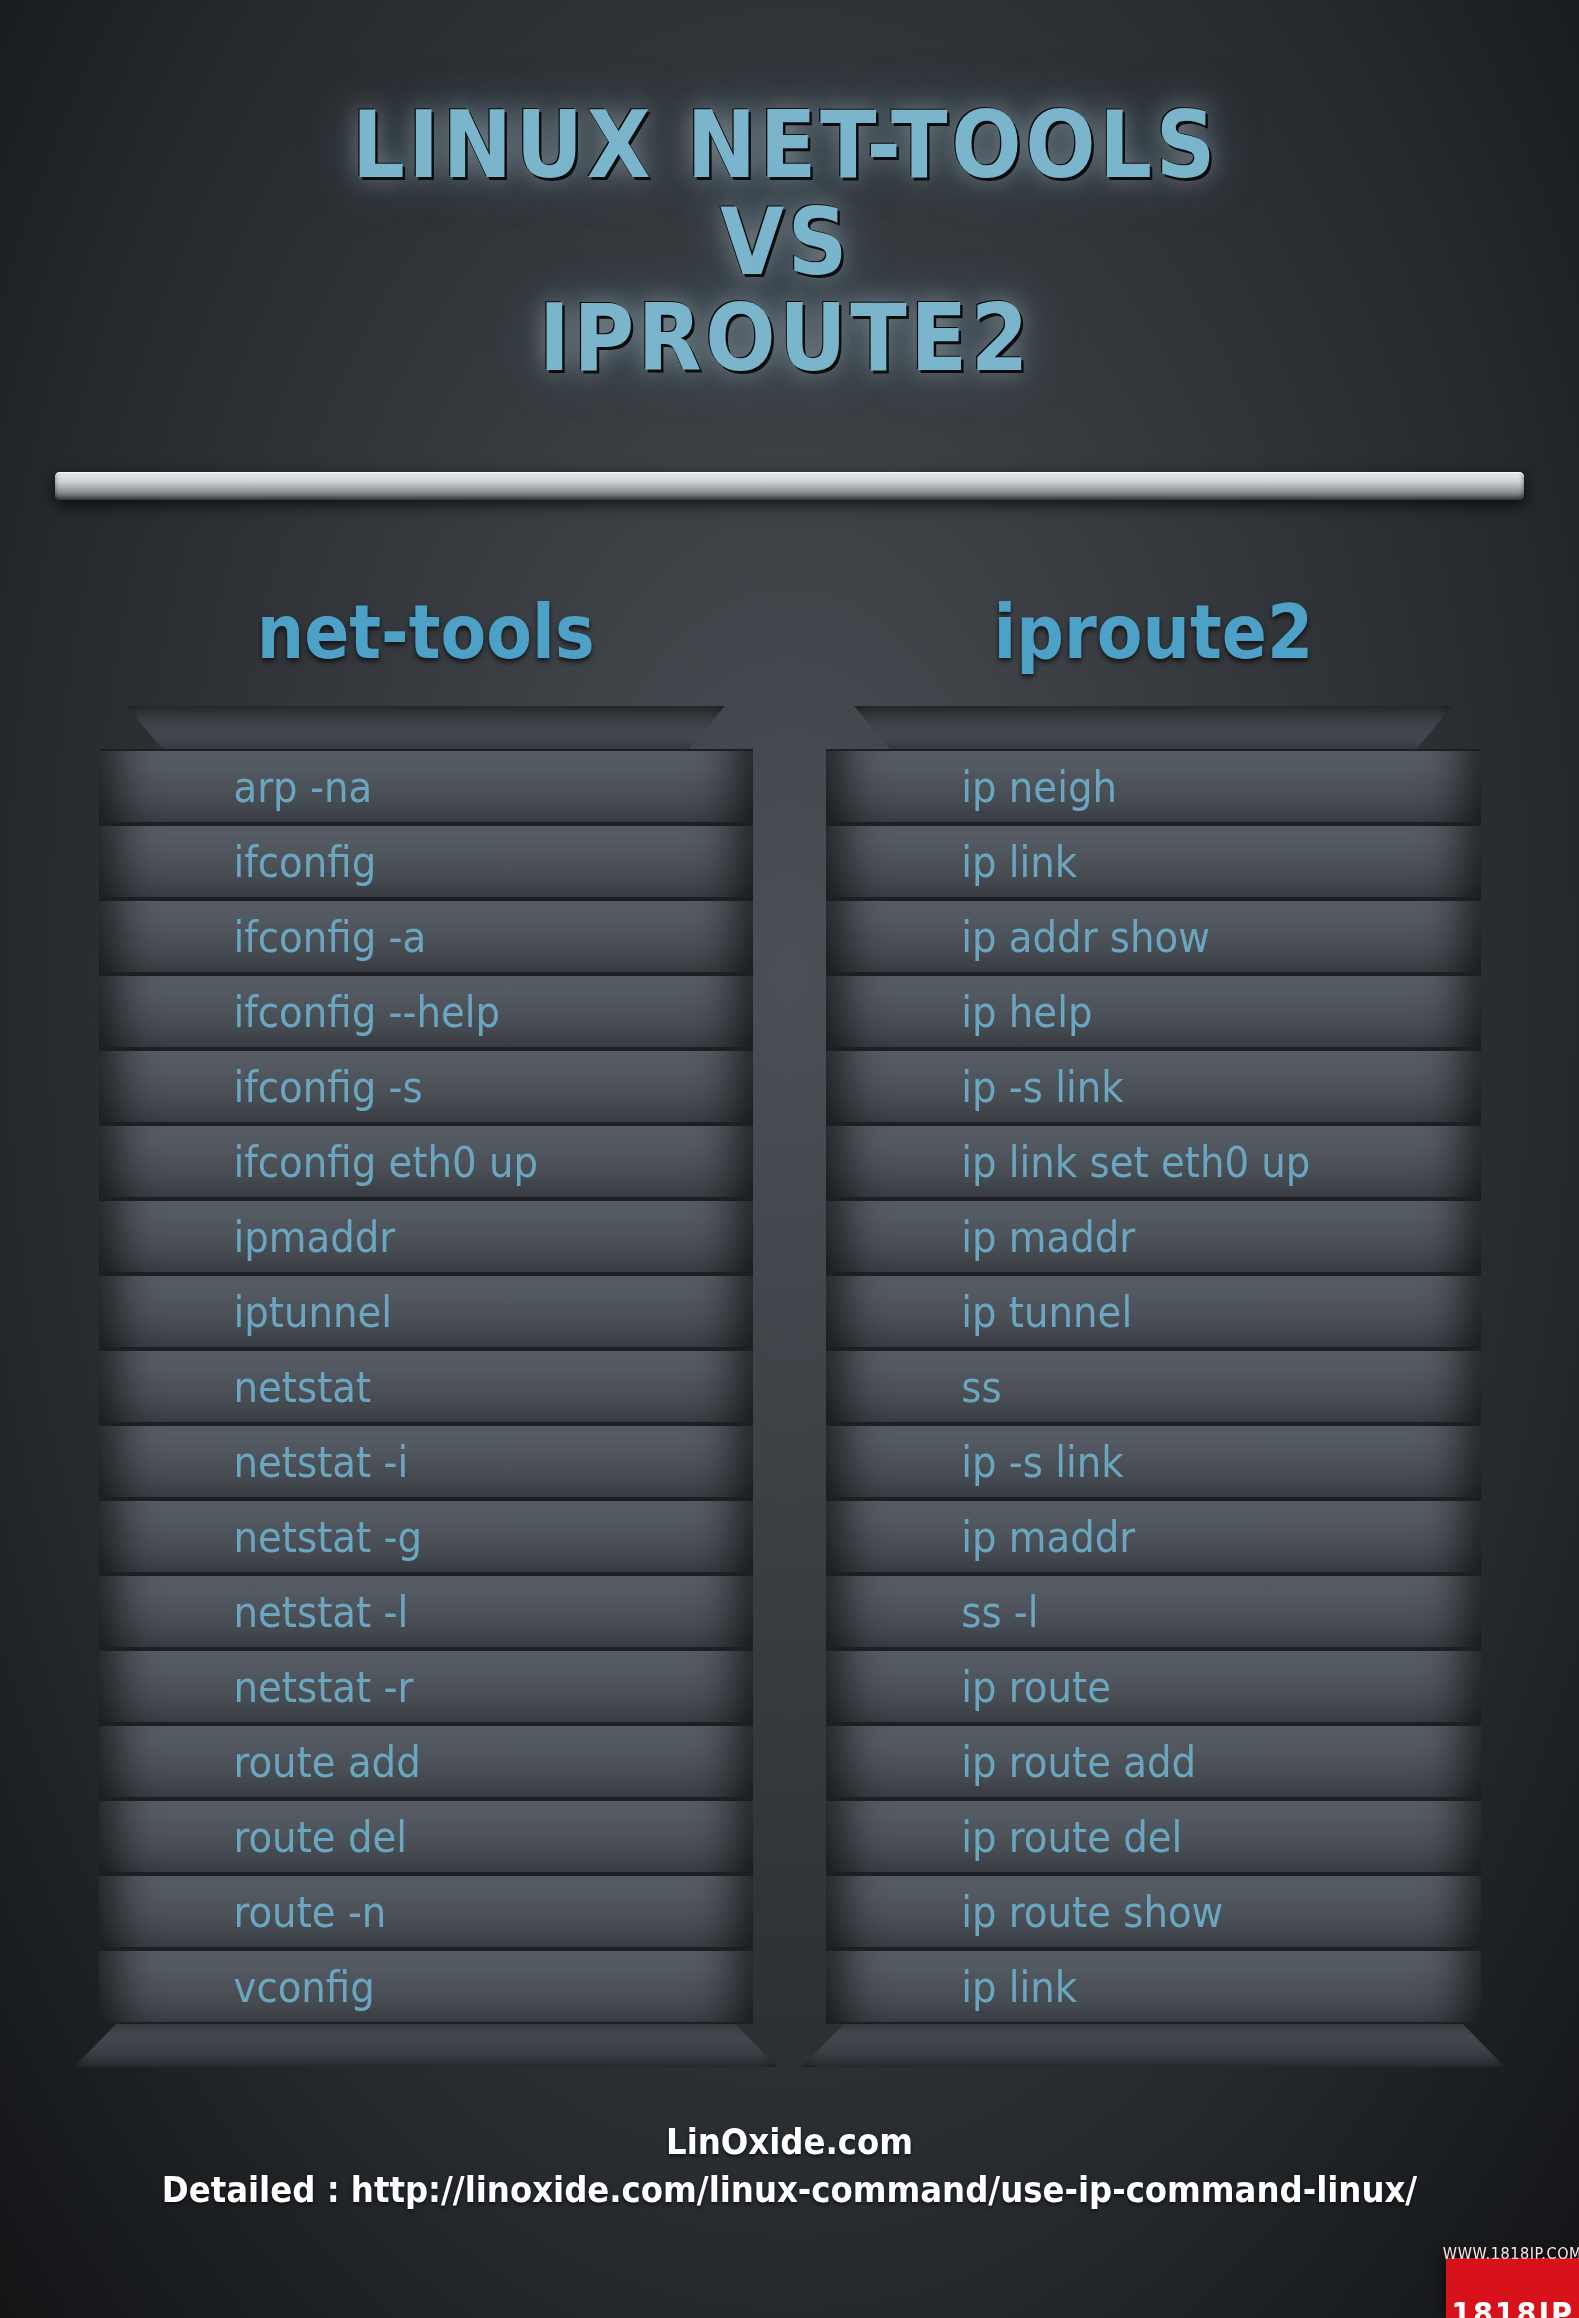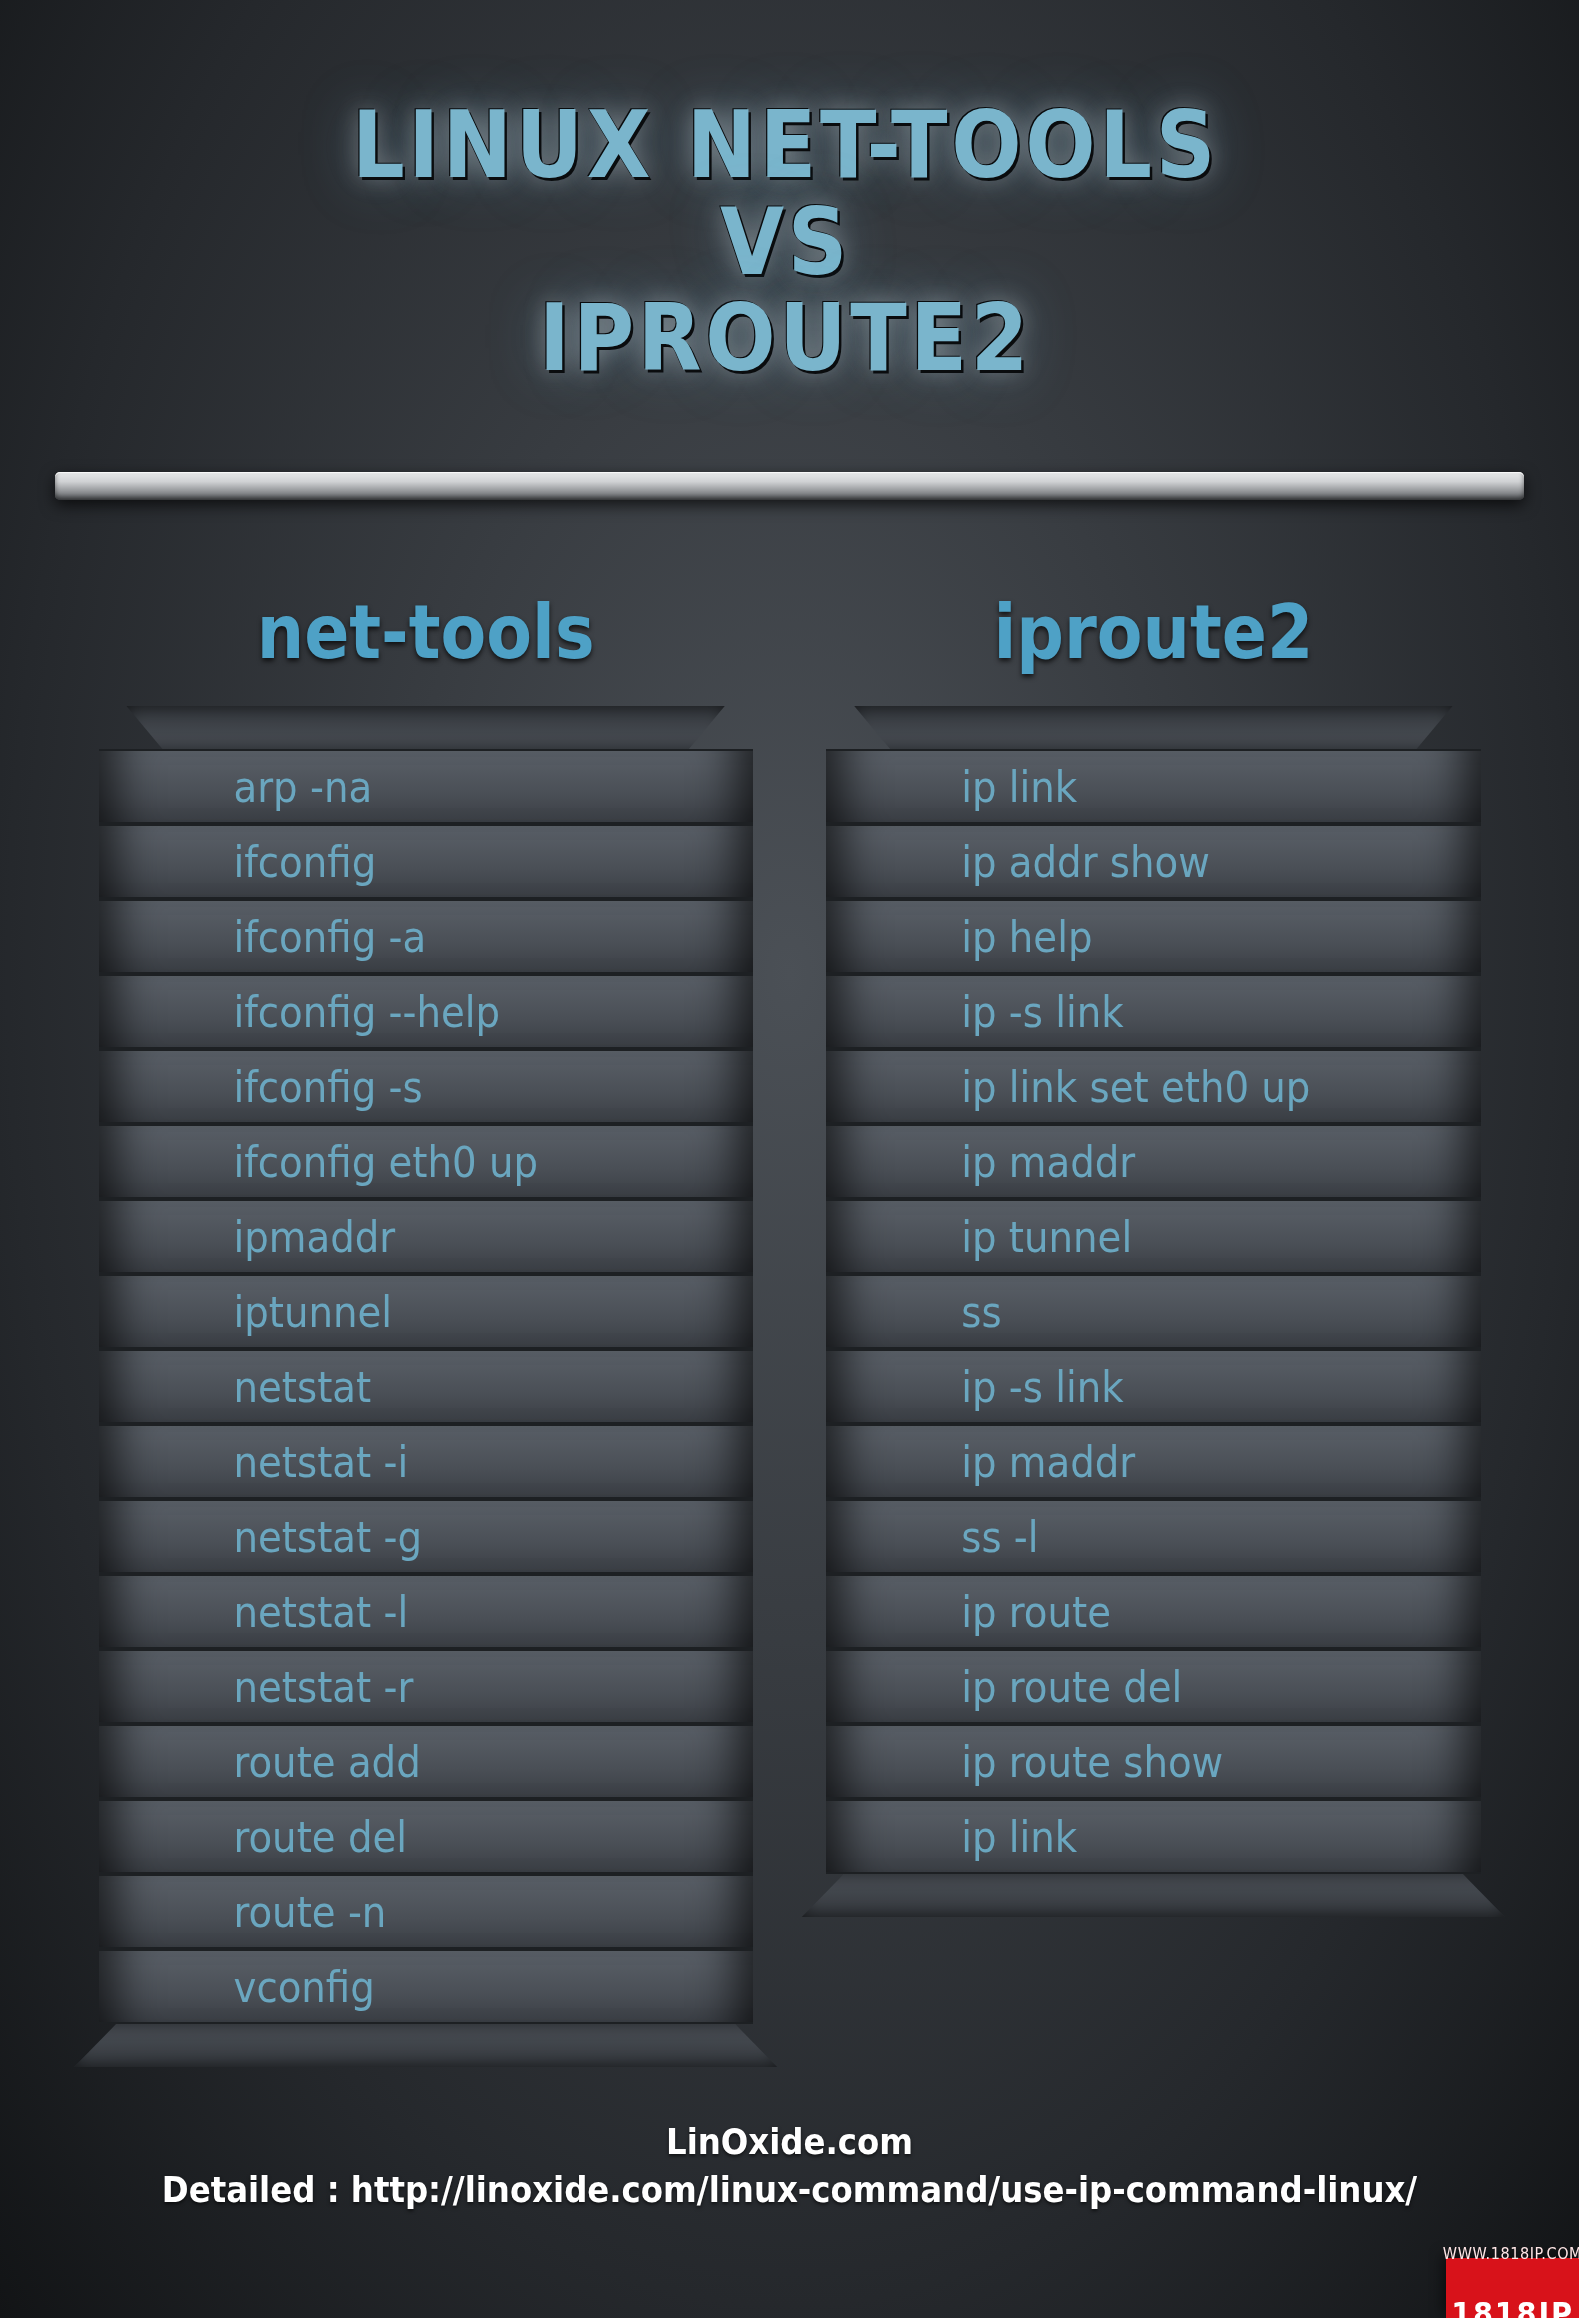--- a/index.html
+++ b/index.html
@@ -214,20 +214,23 @@
         </div>
       <div class="rack-plinth"></div>
     </div>
   </div>
 
   <div class="panel">
     <div class="panel-title">iproute2</div>
     <div class="rack">
       <div class="rack-cap"></div>
       <div class="rack-row">
+          <span>ip neigh</span>
+        </div>
+      <div class="rack-row">
           <span>ip link</span>
         </div>
       <div class="rack-row">
           <span>ip addr show</span>
         </div>
       <div class="rack-row">
           <span>ip help</span>
         </div>
       <div class="rack-row">
           <span>ip -s link</span>
@@ -248,20 +251,23 @@
           <span>ip -s link</span>
         </div>
       <div class="rack-row">
           <span>ip maddr</span>
         </div>
       <div class="rack-row">
           <span>ss -l</span>
         </div>
       <div class="rack-row">
           <span>ip route</span>
+        </div>
+      <div class="rack-row">
+          <span>ip route add</span>
         </div>
       <div class="rack-row">
           <span>ip route del</span>
         </div>
       <div class="rack-row">
           <span>ip route show</span>
         </div>
       <div class="rack-row">
           <span>ip link</span>
         </div>

